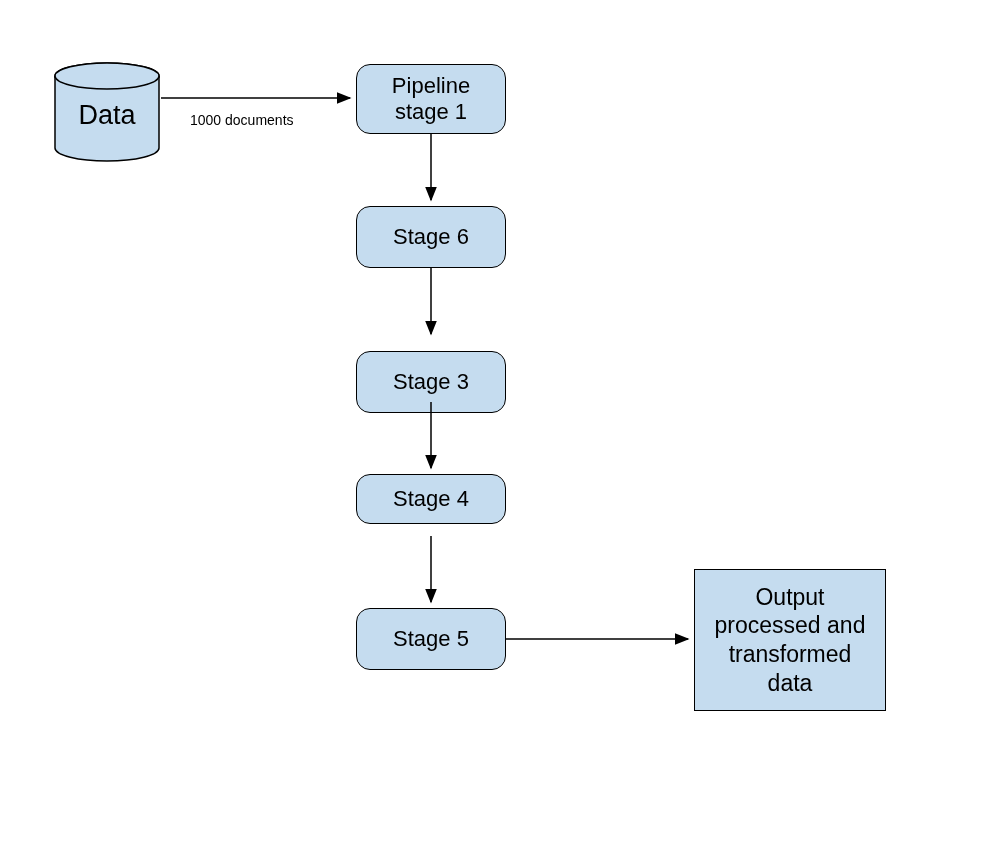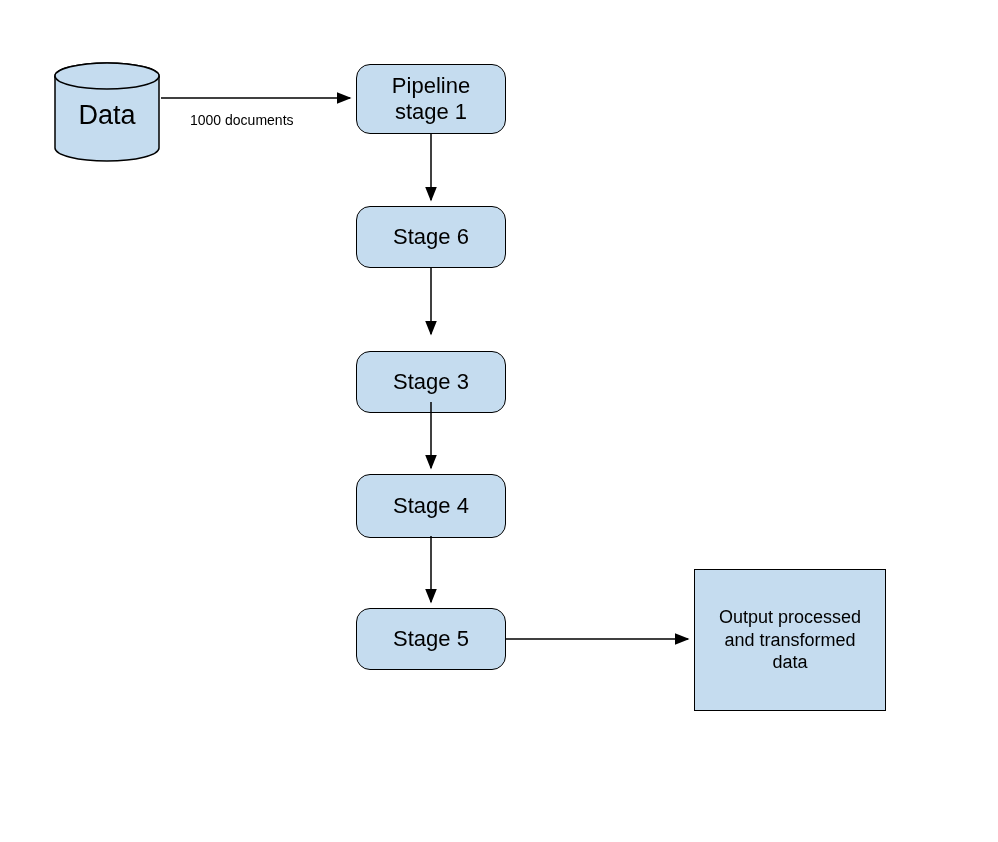--- a/index.html
+++ b/index.html
@@ -35,21 +35,21 @@
       padding: 11px 8px;
     }
     .output-box {
       position: absolute;
       background: #c5dcef;
       border: 1.5px solid #000;
       display: flex;
       align-items: center;
       justify-content: center;
       text-align: center;
-      font-size: 18px;
+      font-size: 23px;
       line-height: 1.25;
       padding: 8px 10px;
     }
     .cylinder {
       position: absolute;
     }
     .cylinder-label {
       position: absolute;
       font-size: 27px;
       text-align: center;
@@ -88,21 +88,21 @@
   </div>
 
   <div class="node-box" style="left:356px; top:206px; width:150px; height:62px;">
     <span>Stage 6</span>
   </div>
 
   <div class="node-box" style="left:356px; top:340px; width:150px; height:62px;margin-top:11px;">
     <span>Stage 3</span>
   </div>
 
-  <div class="node-box" style="left:356px; top:474px; width:150px; height:64px;">
+  <div class="node-box" style="left:356px; top:474px; width:150px; height:50px;">
     <span>Stage 4</span>
   </div>
 
   <div class="node-box" style="left:356px; top:608px; width:150px; height:62px;">
     <span>Stage 5</span>
   </div>
 
   <div class="output-box" style="left:694px; top:569px; width:192px; height:142px;">
     <span>Output processed and transformed data</span>
   </div>

